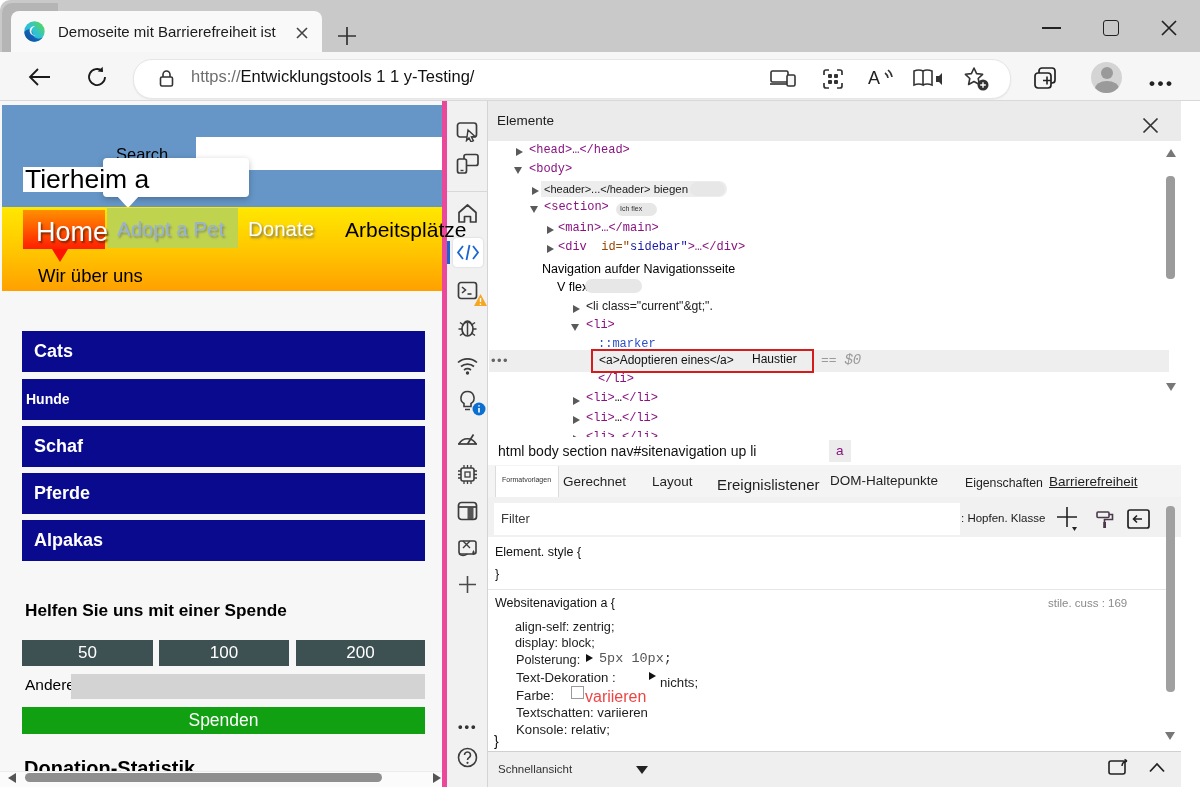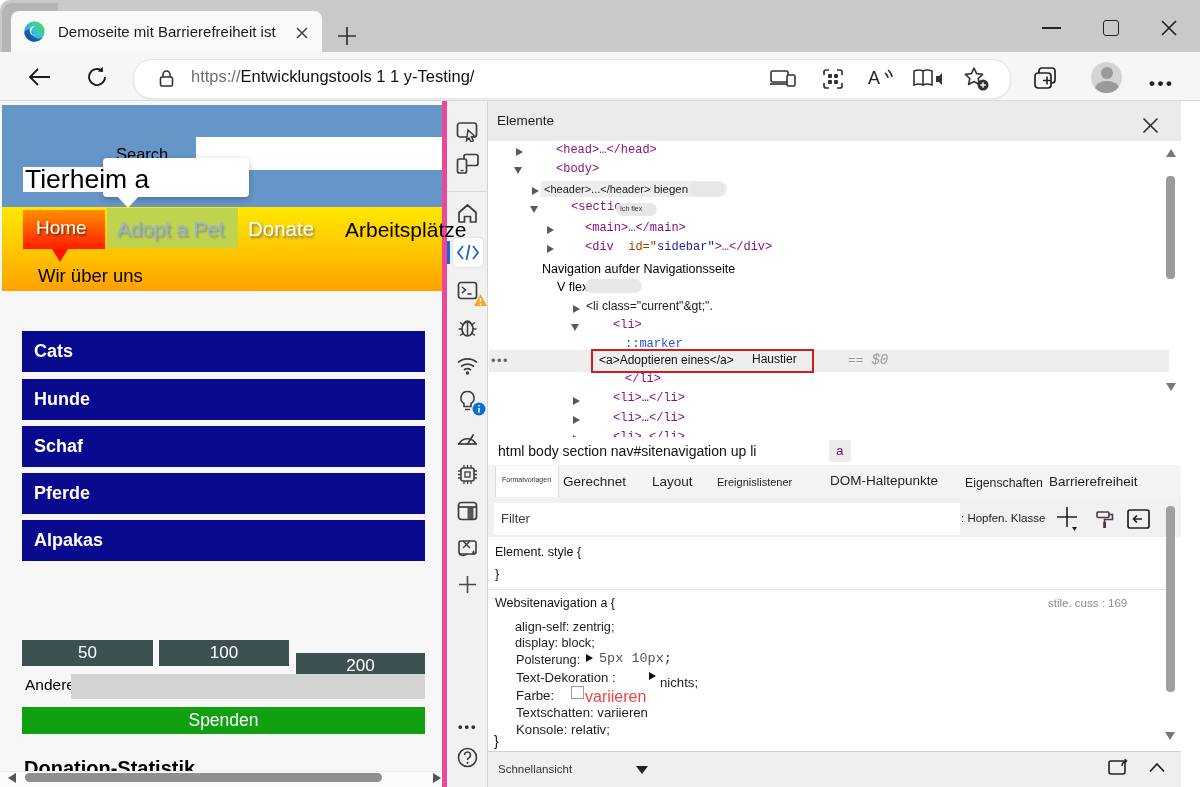--- a/index.html
+++ b/index.html
@@ -1,20 +1,20 @@
 <!DOCTYPE html>
 <html><head>
 <meta charset="utf-8">
 <style>
   html,body{margin:0;padding:0;}
   body{width:1200px;height:787px;position:relative;overflow:hidden;background:#fff;
        font-family:"Liberation Sans",sans-serif;}
   .abs{position:absolute;}
   .mono{font-family:"Liberation Mono",monospace;}
-  #dom .mono{font-size:12px;margin-left:27px;}
+  #dom .mono{font-size:12px;}
   .tag{color:#881280;}
   .attr{color:#994500;}
   .val{color:#1a1aa6;}
   .arrow-r{width:0;height:0;border-left:7px solid #5a5a5a;border-top:4.5px solid transparent;border-bottom:4.5px solid transparent;}
   .arrow-d{width:0;height:0;border-top:7px solid #5a5a5a;border-left:4.5px solid transparent;border-right:4.5px solid transparent;}
   .pill{background:#e7e7e7;border-radius:8px;}
 </style>
 </head>
 <body>
 
@@ -122,36 +122,37 @@
   <div class="abs" style="left:103px;top:57px;width:146px;height:39px;background:#fff;border-radius:4px;box-shadow:0 2px 6px rgba(0,0,0,.25);"></div>
   <div class="abs" style="left:117px;top:95px;width:0;height:0;border-left:11px solid transparent;border-right:11px solid transparent;border-top:12px solid #fff;"></div>
   <div class="abs" style="left:139px;top:68px;font-size:15.5px;color:#7d7d7d;margin-top:44px;">103.01 × 31.5</div>
 
   <div class="abs" style="left:23px;top:66px;width:83px;height:25px;background:#fff;"></div>
   <div class="abs" style="left:25px;top:63px;font-size:26.5px;color:#000;white-space:nowrap;z-index:3;">Tierheim a</div>
 
   <div class="abs" style="left:2px;top:106px;width:444px;height:84px;background:linear-gradient(#ffe800,#ffc400 55%,#ffa000);"></div>
   <div class="abs" style="left:107px;top:107px;width:131px;height:40px;background:#bfd34f;"></div>
   <div class="abs" style="left:23px;top:109px;width:82px;height:39px;background:linear-gradient(#ff9000,#ff1e00);"></div>
-  <div class="abs" style="left:36px;top:116px;font-size:19px;color:#fff;text-shadow:1.5px 1.5px 2px rgba(80,30,0,.75);">Home</div>
+  <div class="abs" style="left:36px;top:116px;font-size:27px;color:#fff;text-shadow:1.5px 1.5px 2px rgba(80,30,0,.75);">Home</div>
   <div class="abs" style="left:52px;top:148px;width:0;height:0;border-left:8px solid transparent;border-right:8px solid transparent;border-top:13px solid #fb1400;"></div>
   <div class="abs" style="left:117px;top:116px;font-size:20.5px;color:#96b2d8;text-shadow:1.5px 1.5px 2px rgba(110,110,110,.65);">Adopt a Pet</div>
   <div class="abs" style="left:248px;top:116px;font-size:20.5px;color:#fff;text-shadow:1.5px 1.5px 2.5px rgba(100,100,100,.85);">Donate</div>
   <div class="abs" style="left:345px;top:117px;font-size:21px;color:#000;white-space:nowrap;z-index:5;">Arbeitsplätze</div>
   <div class="abs" style="left:38px;top:164px;font-size:18.5px;color:#000;">Wir über uns</div>
 
   <div class="abs" style="left:22px;top:230px;width:403px;height:41px;background:#0a0a8f;color:#fff;font-size:18px;font-weight:700;line-height:41px;padding-left:12px;box-sizing:border-box;">Cats</div>
-  <div class="abs" style="left:22px;top:277.5px;width:403px;height:41px;background:#0a0a8f;color:#fff;font-size:18px;font-weight:700;line-height:41px;padding-left:12px;box-sizing:border-box;">Hunde</div>
+  <div class="abs" style="left:22px;top:277.5px;width:403px;height:41px;background:#0a0a8f;color:#fff;font-size:14px;font-weight:700;line-height:41px;padding-left:4px;box-sizing:border-box;">Hunde</div>
   <div class="abs" style="left:22px;top:324.5px;width:403px;height:41px;background:#0a0a8f;color:#fff;font-size:18px;font-weight:700;line-height:41px;padding-left:12px;box-sizing:border-box;">Schaf</div>
   <div class="abs" style="left:22px;top:371.5px;width:403px;height:41px;background:#0a0a8f;color:#fff;font-size:18px;font-weight:700;line-height:41px;padding-left:12px;box-sizing:border-box;">Pferde</div>
   <div class="abs" style="left:22px;top:418.5px;width:403px;height:41px;background:#0a0a8f;color:#fff;font-size:18px;font-weight:700;line-height:41px;padding-left:12px;box-sizing:border-box;">Alpakas</div>
 
+  <div class="abs" style="left:25px;top:499px;font-size:17.2px;font-weight:700;color:#000;">Helfen Sie uns mit einer Spende</div>
   <div class="abs" style="left:22px;top:539px;width:131px;height:26px;background:#3d5052;color:#fff;font-size:17px;text-align:center;line-height:26px;">50</div>
   <div class="abs" style="left:159px;top:539px;width:130px;height:26px;background:#3d5052;color:#fff;font-size:17px;text-align:center;line-height:26px;">100</div>
-  <div class="abs" style="left:296px;top:539px;width:129px;height:26px;background:#3d5052;color:#fff;font-size:17px;text-align:center;line-height:26px;margin-top:13px;">200</div>
+  <div class="abs" style="left:296px;top:539px;width:129px;height:26px;background:#3d5052;color:#fff;font-size:17px;text-align:center;line-height:26px;">200</div>
   <div class="abs" style="left:25px;top:575px;font-size:15.5px;color:#000;">Andere</div>
   <div class="abs" style="left:71px;top:573px;width:354px;height:25px;background:#d3d3d3;"></div>
   <div class="abs" style="left:22px;top:606px;width:403px;height:27px;background:#11a011;color:#fff;font-size:17.5px;text-align:center;line-height:27px;">Spenden</div>
   <div class="abs" style="left:24px;top:656px;width:400px;height:15px;overflow:hidden;"><span style="font-size:20px;font-weight:700;color:#000;">Donation-Statistik</span></div>
 
   <div class="abs" style="left:0;top:670px;width:446px;height:16px;background:#fbfbfb;border-top:1px solid #ececec;"></div>
   <div class="abs" style="left:8px;top:672px;width:0;height:0;border-top:5px solid transparent;border-bottom:5px solid transparent;border-right:8px solid #555;"></div>
   <div class="abs" style="left:25px;top:672px;width:357px;height:9px;background:#8f8f8f;border-radius:4.5px;"></div>
   <div class="abs" style="left:433px;top:672px;width:0;height:0;border-top:5px solid transparent;border-bottom:5px solid transparent;border-left:8px solid #555;"></div>
 
@@ -217,24 +218,24 @@
   <div class="abs" style="left:41px;top:336px;width:693px;height:28px;background:#fff;border-bottom:1px solid #ededed;"></div>
   <div class="abs" style="left:51px;top:342px;font-size:14px;color:#111;">html body section nav#sitenavigation up li</div>
   <div class="abs" style="left:382px;top:339px;width:22px;height:22px;background:#ececec;"></div>
   <div class="abs" style="left:389px;top:342px;font-size:13.5px;color:#881280;">a</div>
 
   <div class="abs" style="left:41px;top:364px;width:693px;height:32px;background:#f4f4f4;"></div>
   <div class="abs" style="left:48px;top:365px;width:64px;height:31px;background:#fff;border-left:1px solid #dcdcdc;border-right:1px solid #dcdcdc;box-sizing:border-box;"></div>
   <div class="abs" style="left:55px;top:375px;font-size:7px;color:#333;">Formatvorlagen</div>
   <div class="abs" style="left:116px;top:373px;font-size:13.5px;color:#1f1f1f;">Gerechnet</div>
   <div class="abs" style="left:205px;top:373px;font-size:13.5px;color:#1f1f1f;">Layout</div>
-  <div class="abs" style="left:270px;top:375px;font-size:11px;color:#1f1f1f;">Ereignislistener</div>
+  <div class="abs" style="left:270px;top:375px;font-size:15px;color:#1f1f1f;">Ereignislistener</div>
   <div class="abs" style="left:383px;top:372px;font-size:13.5px;color:#1f1f1f;">DOM-Haltepunkte</div>
   <div class="abs" style="left:518px;top:375px;font-size:12.3px;color:#1f1f1f;">Eigenschaften</div>
-  <div class="abs" style="left:602px;top:373px;font-size:13.5px;color:#1f1f1f;">Barrierefreiheit</div>
+  <div class="abs" style="left:602px;top:373px;font-size:13.5px;color:#1f1f1f;text-decoration:underline;">Barrierefreiheit</div>
 
   <div class="abs" style="left:41px;top:396px;width:693px;height:40px;background:#f1f1f1;"></div>
   <div class="abs" style="left:47px;top:402px;width:466px;height:32px;background:#fff;"></div>
   <div class="abs" style="left:54px;top:410px;font-size:13px;color:#3a3a3a;">Filter</div>
   <div class="abs" style="left:514px;top:411px;font-size:11.5px;color:#1a1a1a;text-align:center;">: Hopfen. Klasse</div>
   <svg class="abs" style="left:608px;top:404px;" width="26" height="27" viewBox="0 0 26 27">
       <path d="M12 2 V22 M2 12 H22" stroke="#222" stroke-width="1.6"></path>
       <path d="M17 22 l5 0 -2.5 4 Z" fill="#222"></path>
     </svg>
   <svg class="abs" style="left:649px;top:409px;" width="18" height="19" viewBox="0 0 18 19">

